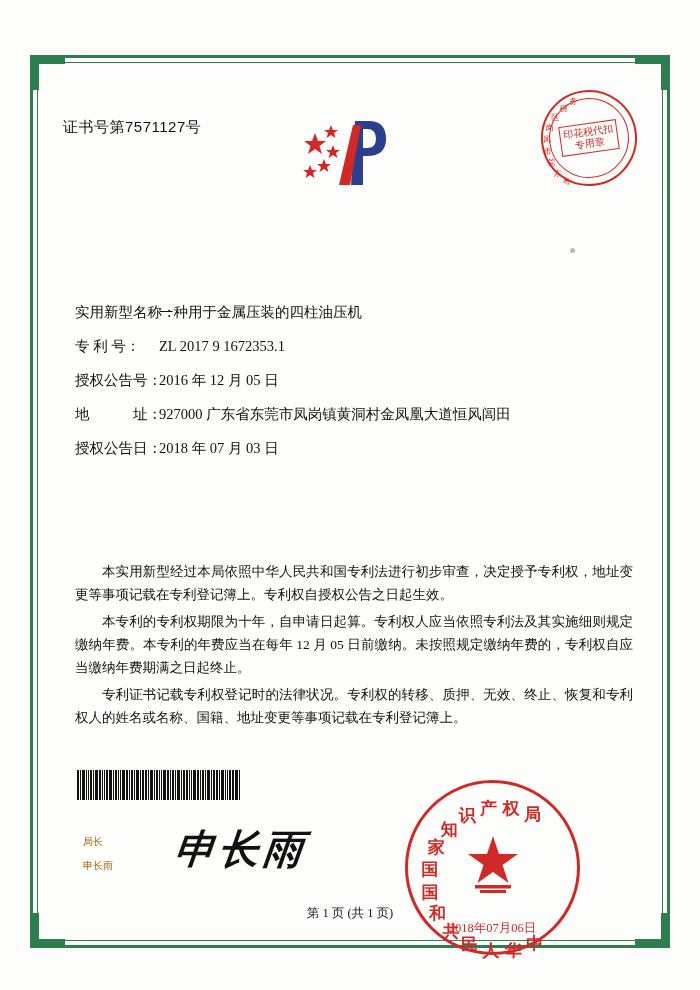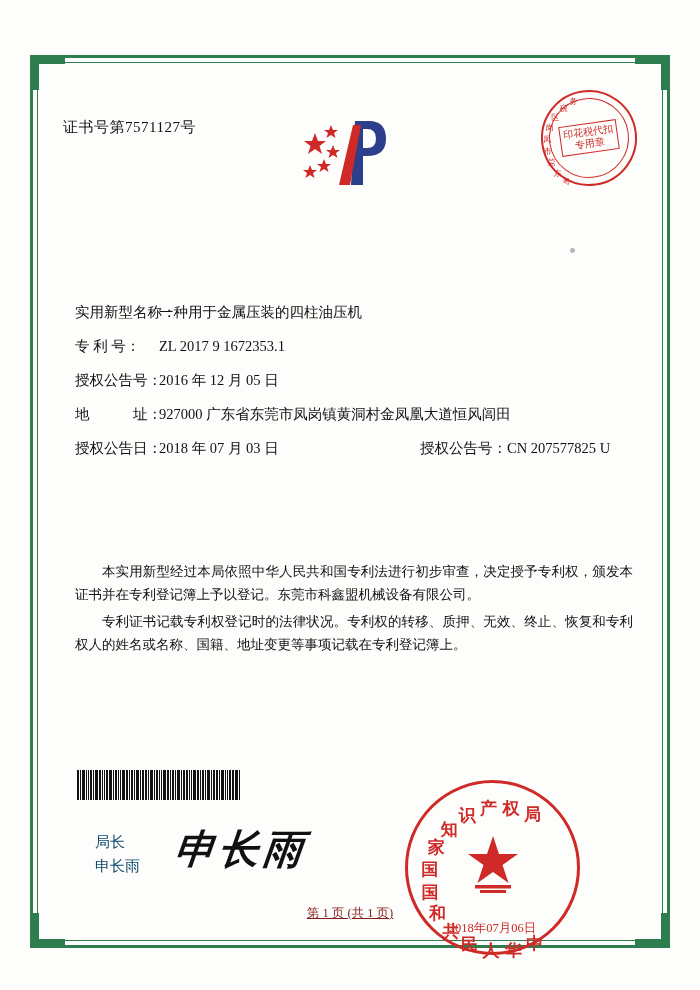--- a/index.html
+++ b/index.html
@@ -57,21 +57,21 @@
   }
 
   
   .cert-number {
     position: absolute;
     left: 8px;
     top: 38px;
     font-size: 15px;
     letter-spacing: 0.5px;
     color: #111;
-    font-family: Liberation Serif, serif;
+    font-family: Liberation Sans, sans-serif;
   }
 
   
   .logo {
     position: absolute;
     left: 238px;
     top: 35px;
     width: 105px;
     height: 75px;
   }
@@ -217,24 +217,23 @@
     display: block;
     background: #111;
     margin-right: 1px;
   }
 
   
   .sig-labels {
     position: absolute;
     left: 28px;
     top: 750px;
-    font-size: 15px;
+    font-size: 10px;
     line-height: 24px;
-    color: #0c4a6e;
-    margin-left: 12px;
+    color: #a16207;
   }
   .sig-script {
     position: absolute;
     left: 120px;
     top: 742px;
     font-size: 40px;
     font-family: "DejaVu Serif", "Liberation Serif", serif;
     font-style: italic;
     font-weight: bold;
     color: #111;
@@ -291,22 +290,21 @@
   }
 
   
   .footer {
     position: absolute;
     left: 0;
     right: 0;
     bottom: 8px;
     text-align: center;
     font-size: 12.5px;
-    color: #7f1d1d;
-    text-decoration: underline;
+    color: #0f172a;
   }
 </style>
 </head>
 <body>
 
 <div class="page">
 
   <div class="border-outer"></div>
   <div class="border-inner"></div>
   <div class="corner tl"></div>
@@ -364,29 +362,27 @@
         <span class="field-label">授权公告号：</span><span class="field-value">2016 年 12 月 05 日</span>
       </div>
 
 
       <div class="field-row">
         <span class="field-label">地　　　址：</span><span class="field-value">927000  广东省东莞市凤岗镇黄洞村金凤凰大道恒风闾田</span>
       </div>
 
       <div class="field-row row-two-col">
         <span class="field-label">授权公告日：</span><span class="field-value">2018 年 07 月 03 日</span>
-        <span class="right-part">
-          <span>授权公告号：</span><span>CN 207577825 U</span>
-        </span>
       </div>
 
     </div>
 
     <div class="paras">
-      <p>本实用新型经过本局依照中华人民共和国专利法进行初步审查，决定授予专利权，颁发本证书并在专利登记簿上予以登记。东莞市科鑫盟机械设备有限公司。</p>
+      <p>本实用新型经过本局依照中华人民共和国专利法进行初步审查，决定授予专利权，地址变更等事项记载在专利登记簿上。专利权自授权公告之日起生效。</p>
+      <p>本专利的专利权期限为十年，自申请日起算。专利权人应当依照专利法及其实施细则规定缴纳年费。本专利的年费应当在每年 12 月 05 日前缴纳。未按照规定缴纳年费的，专利权自应当缴纳年费期满之日起终止。</p>
       <p>专利证书记载专利权登记时的法律状况。专利权的转移、质押、无效、终止、恢复和专利权人的姓名或名称、国籍、地址变更等事项记载在专利登记簿上。</p>
     </div>
 
     <div class="barcode">
       <div class="bars">
         <i style="width:2px"></i>
           <i style="width:1px"></i>
           <i style="width:3px"></i>
           <i style="width:1px"></i>
         <i style="width:1px"></i>

